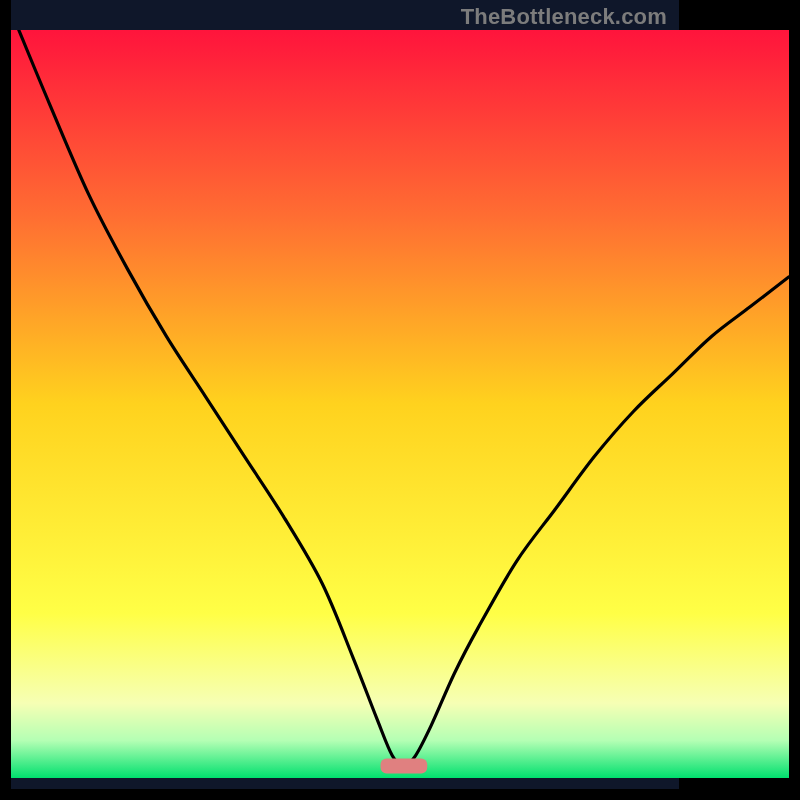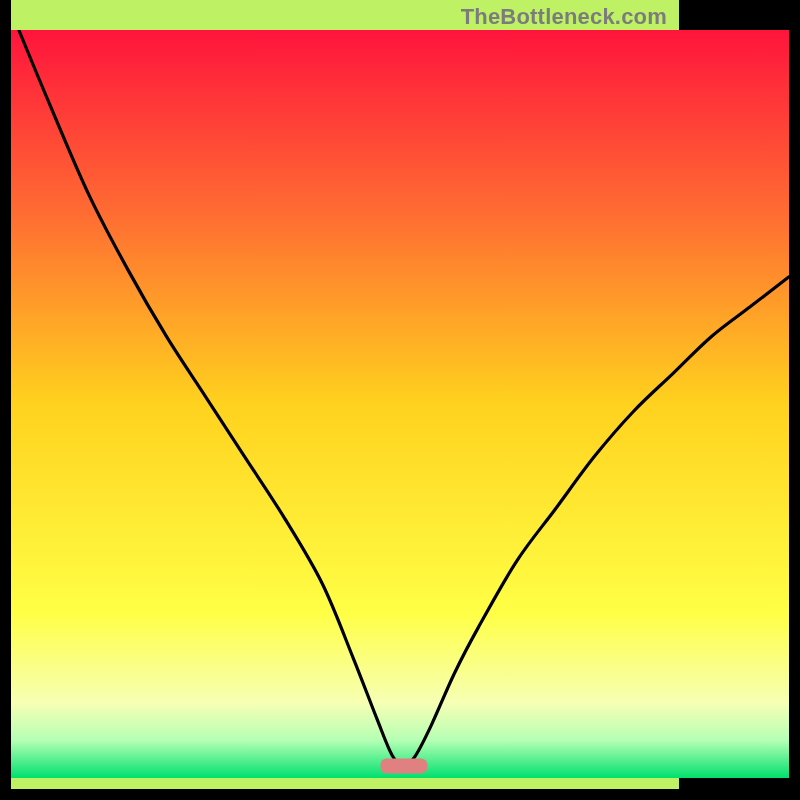--- a/index.html
+++ b/index.html
@@ -1,16 +1,16 @@
 <!DOCTYPE html>
 <html><head>
 <meta charset="utf-8">
 <style>
   html,body{margin:0;padding:0;width:800px;height:800px;overflow:hidden;background:#000;font-family:Arial,Helvetica,sans-serif}
-  .frame{position:absolute;left:11px;top:0;width:668px;height:789px;background:#bef264}
+  .frame{position:absolute;left:11px;top:0;width:668px;height:789px;background:#0f172a}
   .plot{position:absolute;left:0;top:30px;width:778px;height:748px}
   .attrib{position:absolute;right:12px;top:4px;color:#7c7c7c;font-size:22px;font-weight:600;letter-spacing:.2px}
   svg{display:block}
 </style>
 </head>
 <body>
 
 <div class="frame">
   <div class="attrib">TheBottleneck.com</div>
   <div class="plot">

